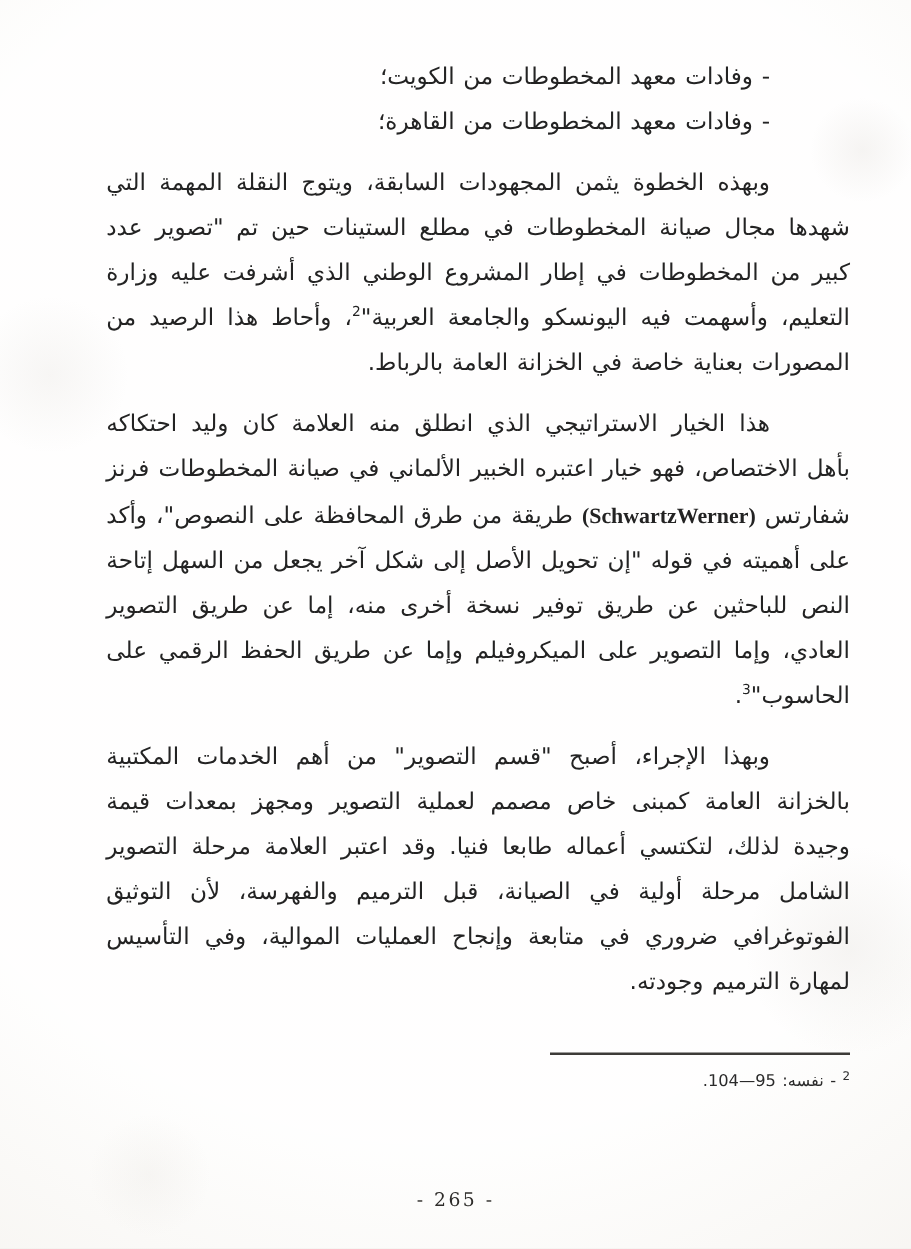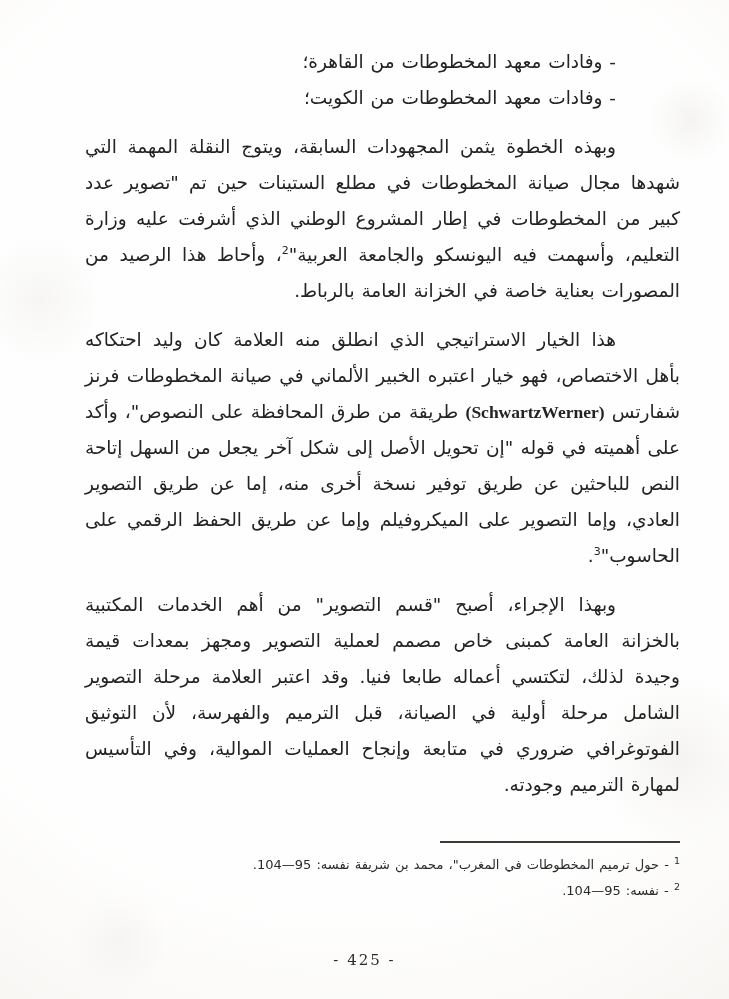--- a/index.html
+++ b/index.html
@@ -88,31 +88,30 @@
 </style>
 </head>
 <body>
 
 <div class="page">
   <div class="scan-artifacts"></div>
 
   <div class="content">
 
     <div>
+      <p class="bullet-item">- وفادات معهد المخطوطات من الكويت؛</p>
       <p class="bullet-item">- وفادات معهد المخطوطات من القاهرة؛</p>
-      <p class="bullet-item">- وفادات معهد المخطوطات من الكويت؛</p>
     </div>
 
     <p class="body-paragraph">وبهذه الخطوة يثمن المجهودات السابقة، ويتوج النقلة المهمة التي شهدها مجال صيانة المخطوطات في مطلع الستينات حين تم "تصوير عدد كبير من المخطوطات في إطار المشروع الوطني الذي أشرفت عليه وزارة التعليم، وأسهمت فيه اليونسكو والجامعة العربية"<sup class="fnref">2</sup>، وأحاط هذا الرصيد من المصورات بعناية خاصة في الخزانة العامة بالرباط.</p>
     <p class="body-paragraph">هذا الخيار الاستراتيجي الذي انطلق منه العلامة كان وليد احتكاكه بأهل الاختصاص، فهو خيار اعتبره الخبير الألماني في صيانة المخطوطات فرنز شفارتس <span class="latin" dir="ltr">(SchwartzWerner)</span> طريقة من طرق المحافظة على النصوص"، وأكد على أهميته في قوله "إن تحويل الأصل إلى شكل آخر يجعل من السهل إتاحة النص للباحثين عن طريق توفير نسخة أخرى منه، إما عن طريق التصوير العادي، وإما التصوير على الميكروفيلم وإما عن طريق الحفظ الرقمي على الحاسوب"<sup class="fnref">3</sup>.</p>
     <p class="body-paragraph">وبهذا الإجراء، أصبح "قسم التصوير" من أهم الخدمات المكتبية بالخزانة العامة كمبنى خاص مصمم لعملية التصوير ومجهز بمعدات قيمة وجيدة لذلك، لتكتسي أعماله طابعا فنيا. وقد اعتبر العلامة مرحلة التصوير الشامل مرحلة أولية في الصيانة، قبل الترميم والفهرسة، لأن التوثيق الفوتوغرافي ضروري في متابعة وإنجاح العمليات الموالية، وفي التأسيس لمهارة الترميم وجودته.</p>
 
     <div class="footnote-divider"></div>
 
     <div>
-      <p class="footnote"><sup class="fnref">1</sup> - حول ترميم المخطوطات في المغرب"، محمد بن شريفة نفسه: 95—104.</p>
       <p class="footnote"><sup class="fnref">2</sup> - نفسه: 95—104.</p>
 
     </div>
   </div>
 
-  <div class="page-number">- 425 -</div>
+  <div class="page-number">- 265 -</div>
 </div>
 
 </body></html>

